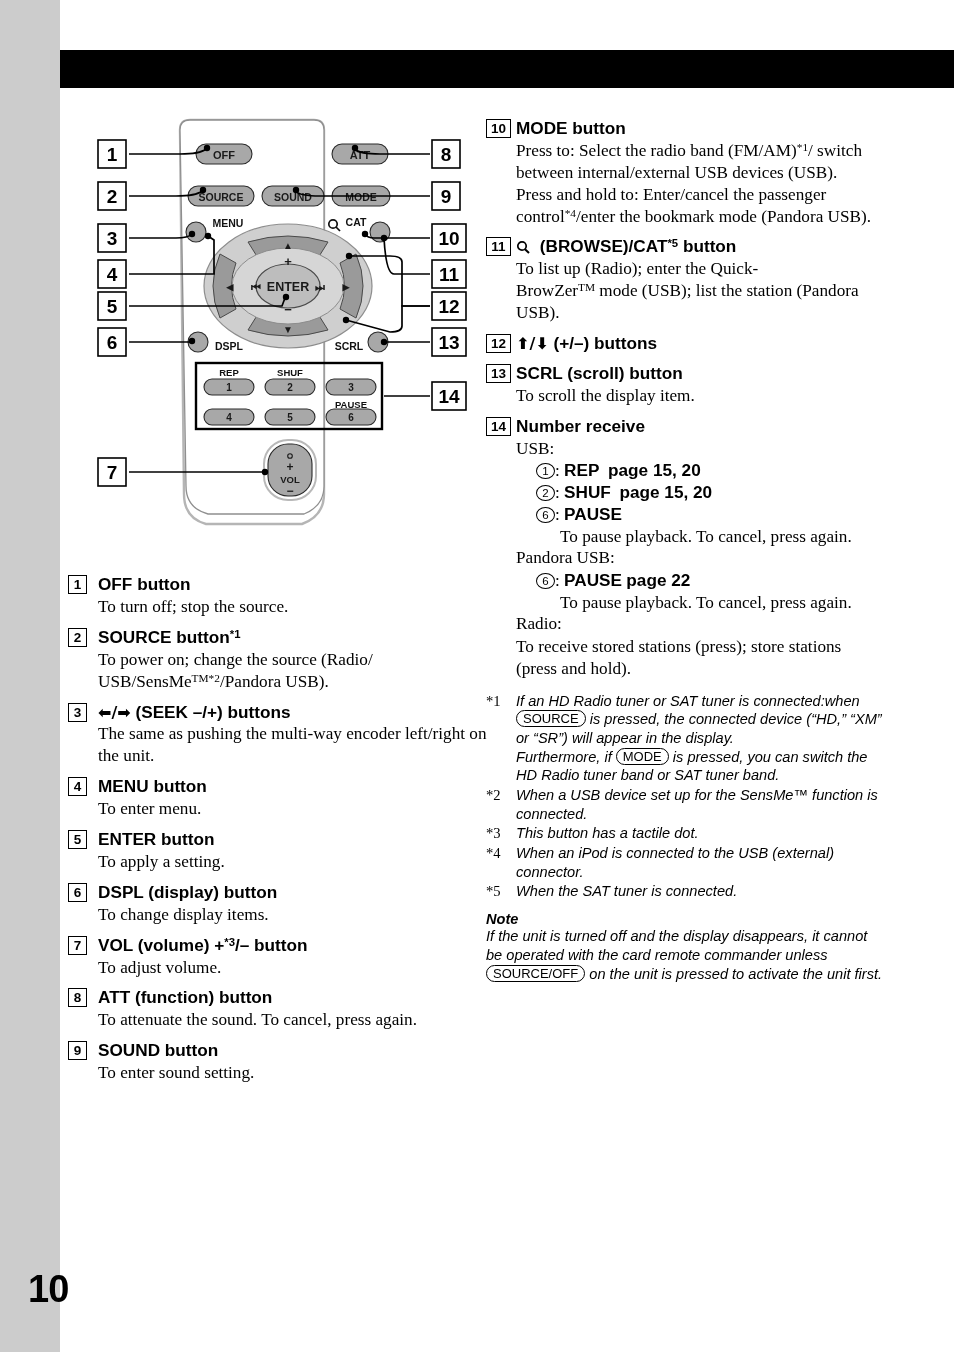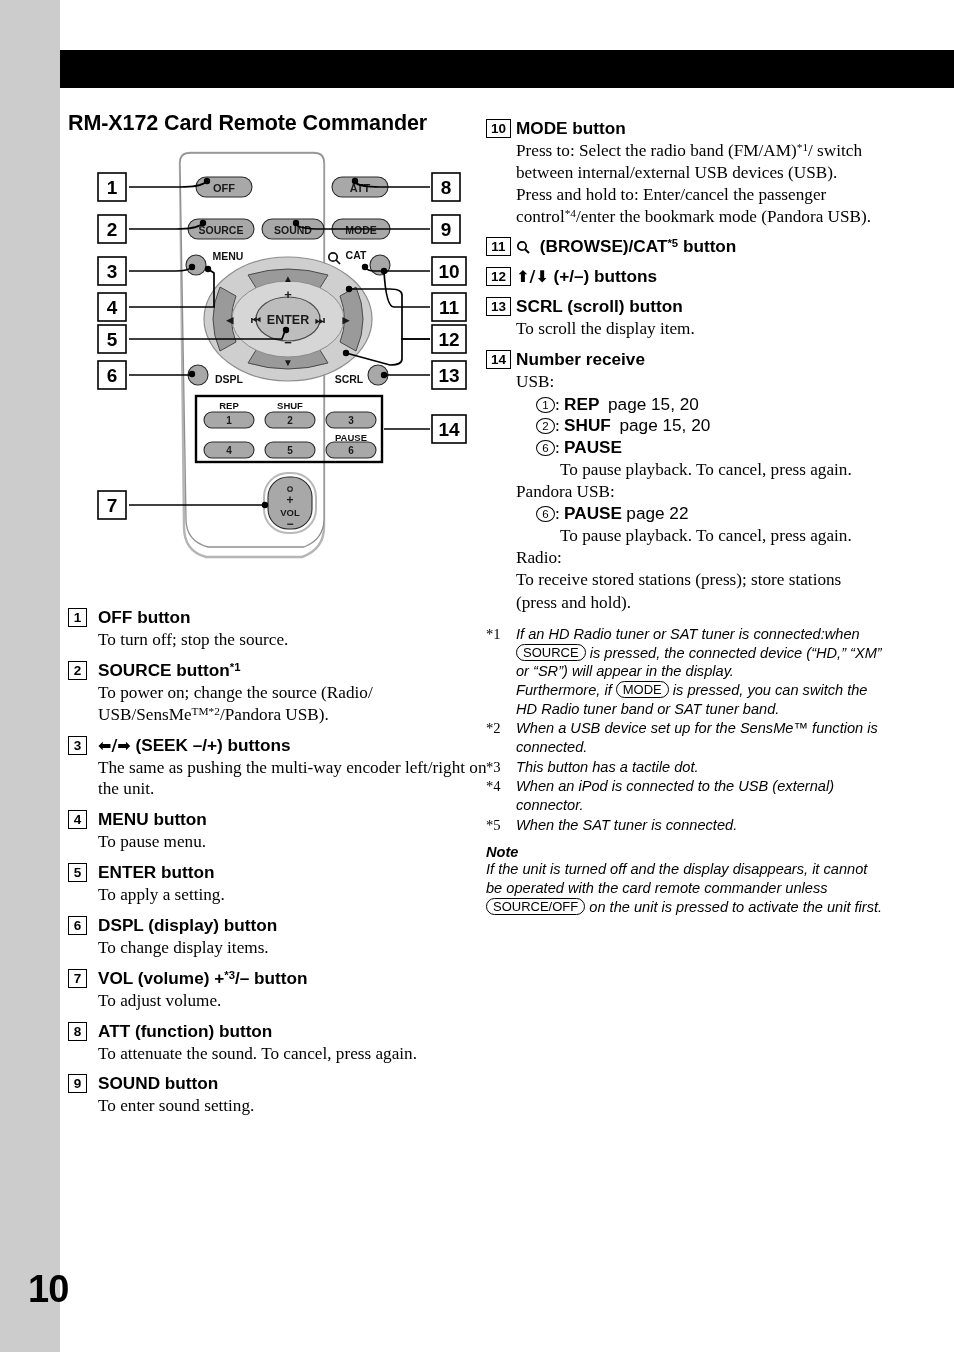--- a/index.html
+++ b/index.html
@@ -88,21 +88,21 @@
   .sub-line2{padding-left:50px;font-size:17.2px;line-height:1.27;font-family:"Liberation Serif", serif;}
   .sub-line3{padding-left:74px;font-size:17.2px;line-height:1.27;font-family:"Liberation Serif", serif;}
   .circnum{
     display:inline-block;
     border:1.3px solid #000;border-radius:50%;
     width:17px;height:14px;line-height:14px;text-align:center;
     font-family:"Liberation Sans", sans-serif;font-size:11.5px;font-weight:normal;
     vertical-align:1px;
   }
   .san-b{font-family:"Liberation Sans", sans-serif;font-weight:bold;}
-  .san-n{font-family:"Liberation Sans", sans-serif;font-weight:normal;}
+  .san-n{font-family:"Liberation Sans", sans-serif;font-weight:bold;}
 
   
   .footnotes{margin-top:11px;}
   .fnrow{
     position:relative;
     font-family:"Liberation Sans", sans-serif;
     font-style:italic;font-size:14.6px;line-height:1.28;
     padding-left:30px;margin-bottom:1px;
   }
   .fnmark{
@@ -132,21 +132,20 @@
 <body>
 
 <div class="edge-bar"></div>
 <div class="black-bar"></div>
 <div class="page-num">10</div>
 
 <div class="columns">
 
   <div class="col-left">
 
-    <h1 class="title">RM-X172 Card Remote Commander</h1>
 
     <div class="diagram">
       <svg width="420" height="460" viewBox="0 0 420 460">
         <defs>
           <style>
             .bt{fill:#a8a8a8;stroke:#2b2b2b;stroke-width:1.1;}
             .btxt{font-family:"Liberation Sans", sans-serif;font-weight:bold;fill:#1a1a1a;text-anchor:middle;}
             .lbl{font-family:"Liberation Sans", sans-serif;font-weight:bold;fill:#111;text-anchor:middle;}
             .ldr{stroke:#000;stroke-width:1.7;fill:none;}
             .nbx{fill:#fff;stroke:#000;stroke-width:1.6;}
@@ -393,21 +392,21 @@
         <span> (SEEK –/+) buttons</span>
       </span>
       <span class="entry-body">The same as pushing the multi-way encoder left/right on the unit.</span>
     </div>
 
     <div class="entry">
       <span class="entry-head">
         <span class="numbox">4</span>
         <span>MENU button</span>
       </span>
-      <span class="entry-body">To pause menu.</span>
+      <span class="entry-body">To enter menu.</span>
     </div>
 
     <div class="entry">
       <span class="entry-head">
         <span class="numbox">5</span>
         <span>ENTER button</span>
       </span>
       <span class="entry-body">To apply a setting.</span>
     </div>
 
@@ -457,20 +456,21 @@
 
     <div class="entry">
       <span class="entry-head">
         <span class="numbox wide">11</span>
         <svg width="15" height="14" viewBox="0 0 15 14" style="vertical-align:-2px;margin-right:4px;">
           <circle cx="6" cy="6" r="4.2" fill="none" stroke="#000" stroke-width="1.7"></circle>
           <line x1="9" y1="9.2" x2="13" y2="13" stroke="#000" stroke-width="2"></line>
         </svg>
         <span>(BROWSE)/CAT<sup class="fn">*5</sup> button</span>
       </span>
+      <span class="entry-body">To list up (Radio); enter the Quick-<br>BrowZer<sup class="fns">TM</sup> mode (USB); list the station (Pandora USB).</span>
     </div>
 
     <div class="entry">
       <span class="entry-head">
         <span class="numbox wide">12</span>
         <span class="arrow-g">⬆/⬇</span>
         <span> (+/–) buttons</span>
       </span>
     </div>
 

